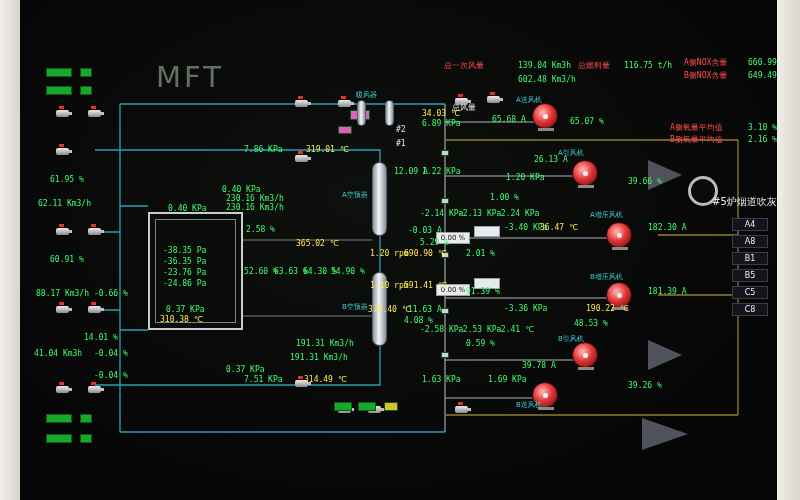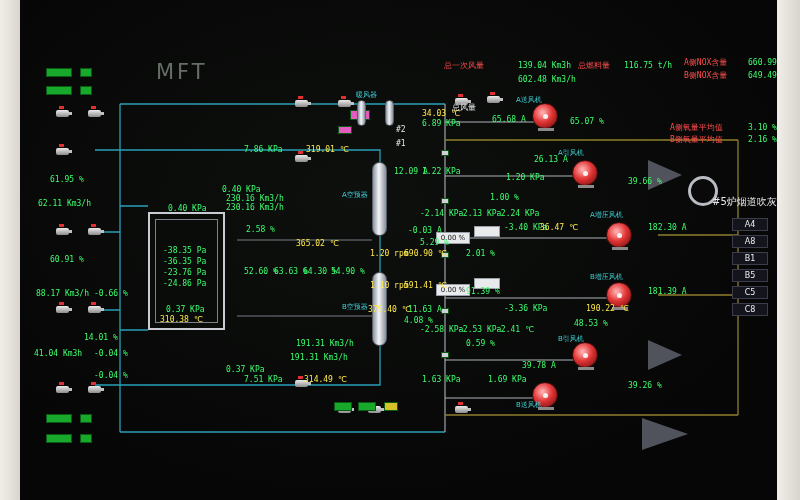--- a/index.html
+++ b/index.html
@@ -32,26 +32,26 @@
   .fan::before{content:"";position:absolute;left:5px;bottom:-3px;width:16px;height:3px;background:#8a8a8a}
   .motor{position:absolute;width:13px;height:7px;border-radius:2px;
        background:linear-gradient(180deg,#ececec,#8c8c8c)}
   .motor::before{content:"";position:absolute;left:3px;top:-4px;width:5px;height:3px;background:#e03030}
   .motor::after{content:"";position:absolute;right:-3px;top:2px;width:3px;height:3px;background:#c0c0c0}
   .led{position:absolute;background:#18a82c;border:1px solid #0a5a14}
   .capsule{position:absolute;border-radius:8px;border:1px solid #5a6068;
        background:linear-gradient(90deg,#8a93a0,#f4f6f8 45%,#878f9b)}
   .wbox{position:absolute;background:#e8eaec;border:1px solid #9aa0aa;color:#15151a;
        font-size:7px;line-height:10px;text-align:center;overflow:hidden}
-  #boiler{position:absolute;left:148px;top:212px;width:77px;height:118px;
+  #boiler{position:absolute;left:148px;top:212px;width:95px;height:118px;
        border:2px solid #c9cdd3;z-index:2;background:#0a0c0a}
   #boiler-in{position:absolute;left:5px;top:5px;right:5px;bottom:5px;border:1px solid #7c828a}
   #boiler-vals{position:absolute;left:13px;top:32px;display:flex;flex-direction:column;gap:2px}
   .bv{font-size:8px;color:#3dff6e;font-family:"DejaVu Sans Mono","DejaVu Sans",monospace}
-  #mft{position:absolute;left:156px;top:60px;font-size:21px;letter-spacing:3px;
+  #mft{position:absolute;left:156px;top:60px;font-size:29px;letter-spacing:3px;
        color:#70796f;z-index:3;opacity:.9}
   #title{position:absolute;left:310px;top:66px;font-size:15px;font-weight:bold;
        color:#c653f2;z-index:3}
   #ring{position:absolute;left:688px;top:176px;width:30px;height:30px;z-index:2;
        border:3px solid #b9bdc3;border-radius:50%;background:#0a0a0a}
   #sb-title{position:absolute;left:712px;top:195px;font-size:10px;color:#e8e8ec;z-index:3;white-space:nowrap}
   #sb-list{position:absolute;left:732px;top:218px;display:flex;flex-direction:column;gap:4px;z-index:3}
   .sb-item{width:36px;height:13px;background:#14141d;border:1px solid #3c3c4a;color:#eceff2;
        font-size:8px;line-height:11px;text-align:center;cursor:pointer}
   #seq{position:absolute;left:684px;top:412px;display:flex;flex-direction:column;gap:3px;z-index:3}

